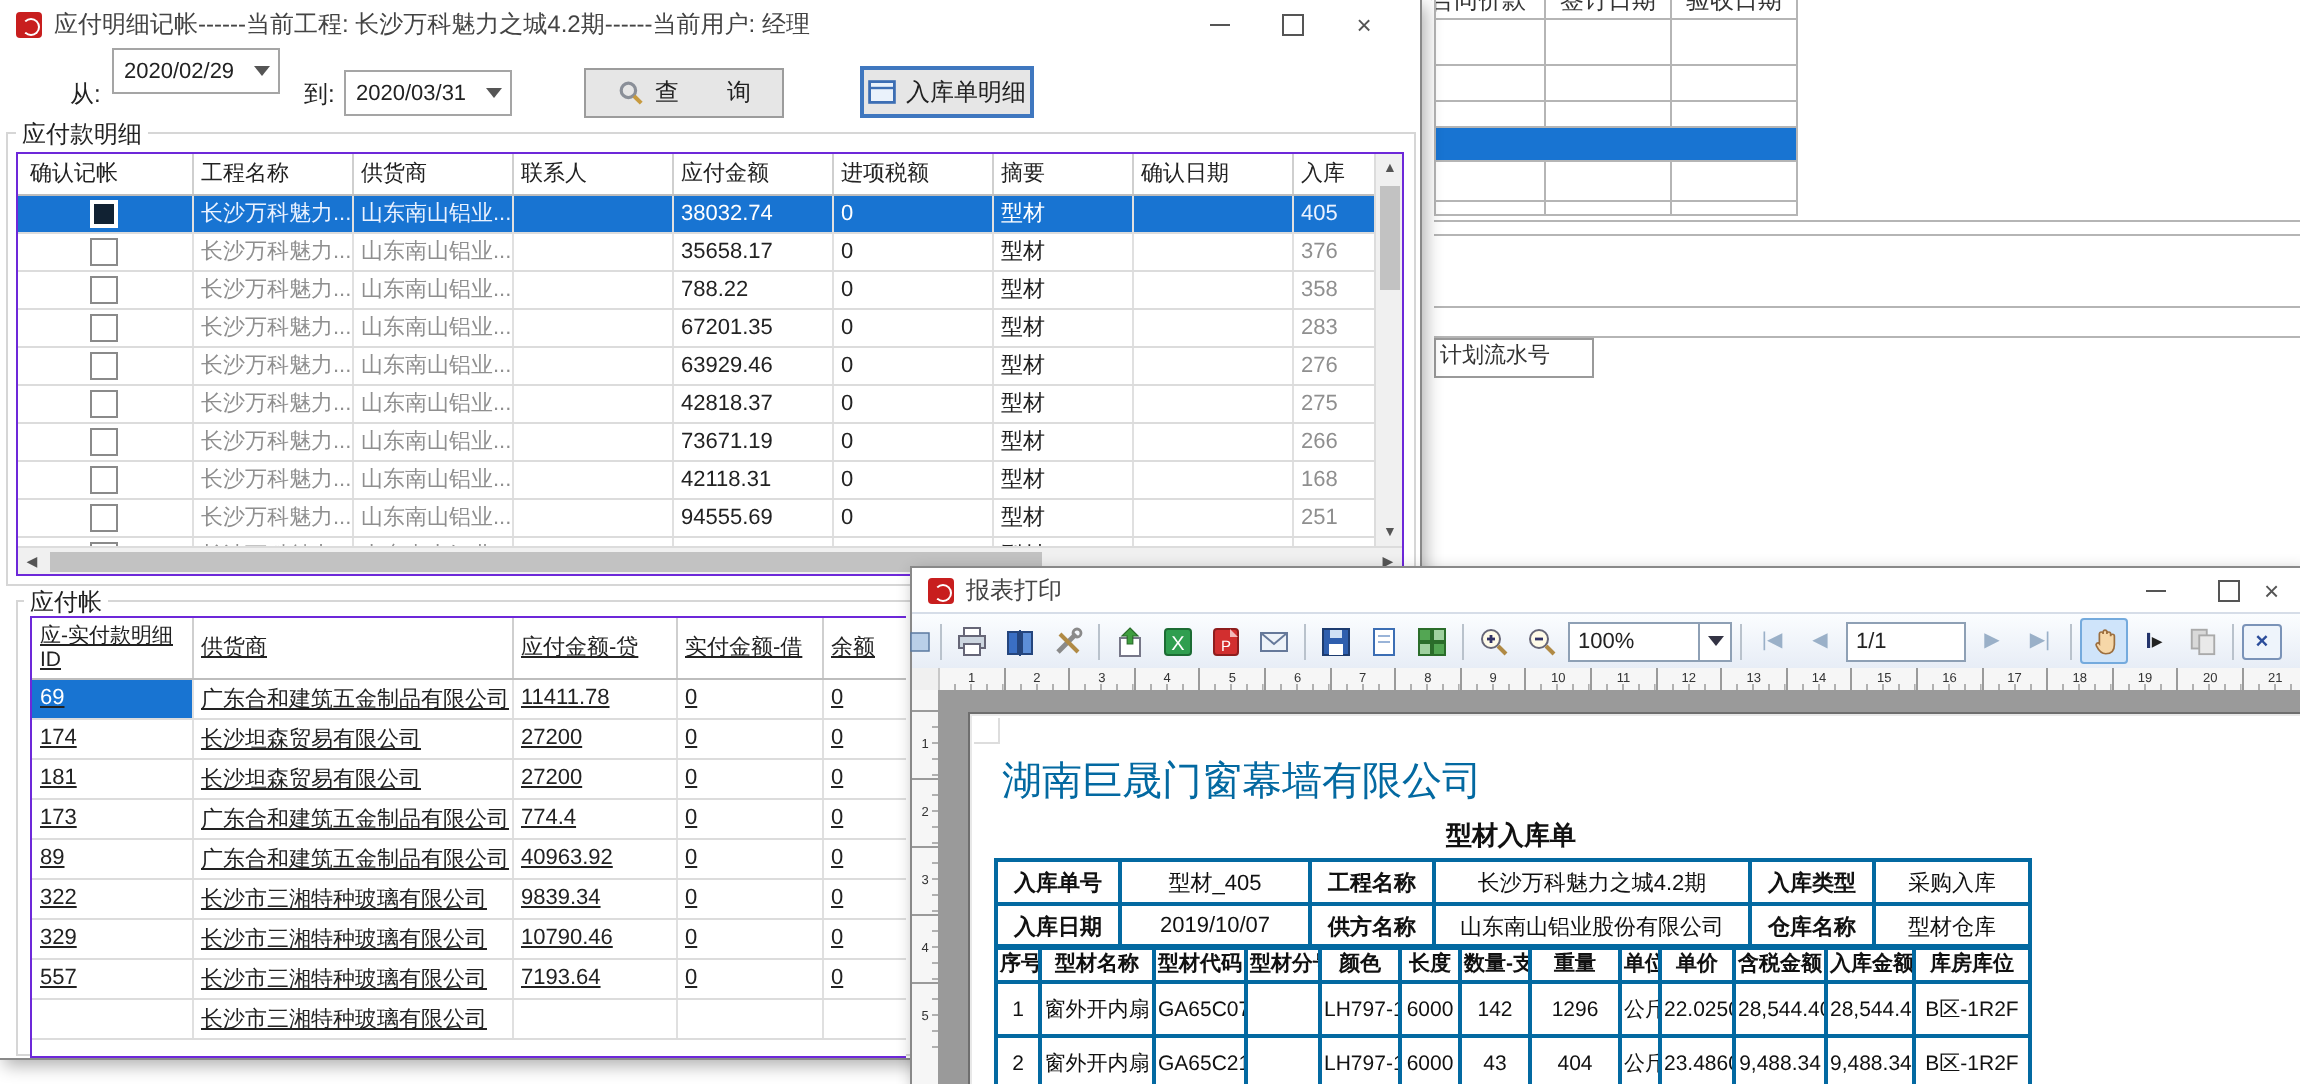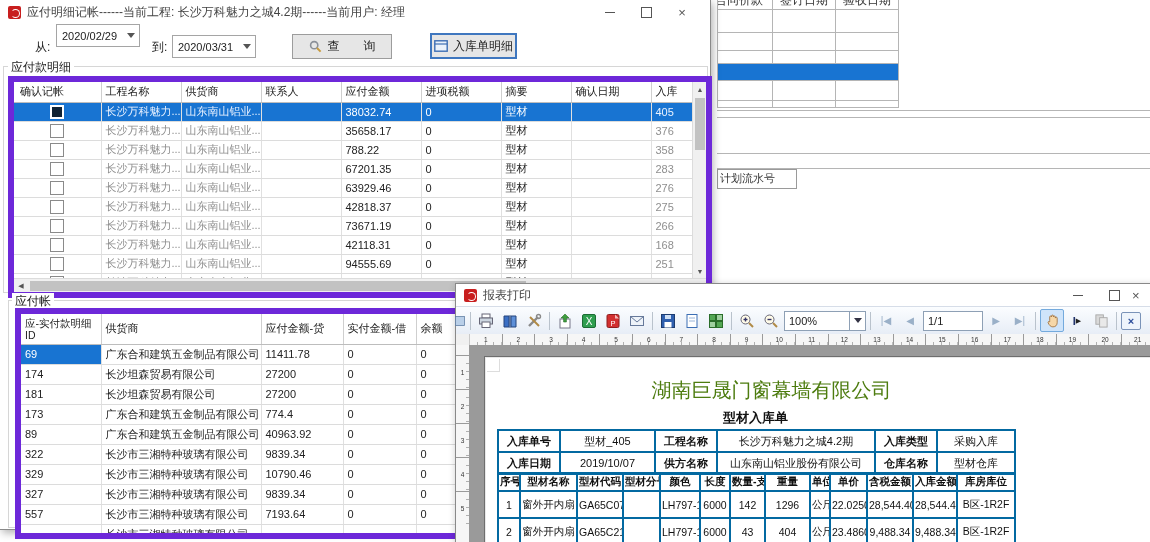--- a/index.html
+++ b/index.html
@@ -28,21 +28,21 @@
   table.grid th{font-weight:normal;text-align:left;padding:2px 4px;border-right:1px solid #cfcfcf;border-bottom:1px solid #bdbdbd;white-space:nowrap;overflow:hidden;background:#fff;}
   table.grid td{padding:1px 4px;border-right:1px solid #e0e0e0;border-bottom:1px solid #dcdcdc;white-space:nowrap;overflow:hidden;}
   table.grid .dim{color:#8f8f8f;}
   tr.sel td{background:#1874d2;color:#fff;}
   tr.sel td.dim{color:#eaf2ff;}
   #payTable tr.sel td{background:#fff;color:#222;}
   #payTable tr.sel td.c-id{background:#1874d2;color:#fff;}
   .chk{width:12px;height:12px;border:1px solid #8a8a8a;background:#fff;display:inline-block;vertical-align:middle;}
   tr.sel .chk{border-color:#fff;position:relative;}
   tr.sel .chk::after{content:"";position:absolute;inset:1px;background:#123;}
-  .wrap{position:absolute;border:6px solid #6d28d9;background:#fff;overflow:hidden;}
+  .wrap{position:absolute;border:1px solid #6d28d9;background:#fff;overflow:hidden;text-decoration:underline;}
   .groupbox{position:absolute;border:1px solid #d6d6d6;}
   .grouplabel{position:absolute;font-size:12px;color:#222;background:#fff;padding:0 3px;}
   
   .sb{position:absolute;background:#f0f0f0;}
   .sb .ar{position:absolute;display:flex;align-items:center;justify-content:center;font-size:7px;color:#555;background:#f0f0f0;}
   .sb .th{position:absolute;background:#c2c2c2;}
   
   .bgl{position:absolute;background:#b5b5b5;}
   .bgh{position:absolute;font-size:12px;color:#333;white-space:nowrap;}
   
@@ -53,21 +53,21 @@
   .tsep{width:1px;height:18px;background:#b9c2cc;margin:0 2px;flex:0 0 auto;}
   .tfield{height:18px;background:#fff;border:1px solid #8ea0b5;font-size:11px;display:flex;align-items:center;flex:0 0 auto;}
   .rulerh{position:absolute;left:13px;top:50px;right:0;height:11px;background:#f6f6f6;border-bottom:1px solid #c8c8c8;display:flex;overflow:hidden;}
   .rulerh span{flex:0 0 31.6px;font-size:6.5px;color:#333;text-align:center;border-left:1px solid #9a9a9a;line-height:11px;background:
      repeating-linear-gradient(to right,transparent 0,transparent 7px,#b0b0b0 7px,#b0b0b0 8px) bottom/100% 3px no-repeat;}
   .rulerv{position:absolute;left:0;top:61px;width:13px;bottom:0;background:#f6f6f6;border-right:1px solid #c8c8c8;overflow:hidden;}
   .rulerv span{display:block;height:33px;font-size:6.5px;color:#333;text-align:center;border-top:1px solid #9a9a9a;
      background:repeating-linear-gradient(to bottom,transparent 0,transparent 7px,#b0b0b0 7px,#b0b0b0 8px) right/3px 100% no-repeat;line-height:33px;}
   .preview{position:absolute;left:13px;top:61px;right:0;bottom:0;background:#9a9a9a;overflow:hidden;}
   .page{position:absolute;left:15px;top:11px;width:670px;height:600px;background:#fff;border:1px solid #6e6e6e;box-shadow:inset 1px 1px 0 #e8e8e8;}
-  .rpt-company{position:absolute;left:28px;top:20px;width:517px;text-align:center;font-family:"Liberation Serif","DejaVu Serif",serif;font-size:20px;color:#4d7c0f;}
+  .rpt-company{position:absolute;left:16px;top:20px;width:517px;font-family:"Liberation Serif","DejaVu Serif",serif;font-size:20px;color:#0369a1;}
   .rpt-title{position:absolute;left:12px;top:52px;width:517px;text-align:center;font-family:"Liberation Serif","DejaVu Serif",serif;font-size:13px;font-weight:bold;color:#111;}
   table.rpt{border-collapse:collapse;table-layout:fixed;font-size:11px;color:#111;position:absolute;left:12px;}
   table.rpt td,table.rpt th{border:2px solid #0369a1;text-align:center;padding:0 1px;white-space:nowrap;overflow:hidden;font-weight:normal;}
   table.rpt .lb{font-weight:bold;}
   table.rpt th{font-weight:bold;font-size:10.5px;}
   #rptMain td{height:25px;font-size:10.5px;}
   #rptInfo td{height:20px;}
   
   .tbtn svg{display:block;}
 </style>
@@ -385,27 +385,20 @@
           </tr>
 
           <tr style="height:20px;">
             <td class="c-id">329</td>
             <td>长沙市三湘特种玻璃有限公司</td>
             <td>10790.46</td>
             <td>0</td>
             <td>0</td>
           </tr>
 
-          <tr style="height:20px;">
-            <td class="c-id">327</td>
-            <td>长沙市三湘特种玻璃有限公司</td>
-            <td>9839.34</td>
-            <td>0</td>
-            <td>0</td>
-          </tr>
 
           <tr style="height:20px;">
             <td class="c-id">557</td>
             <td>长沙市三湘特种玻璃有限公司</td>
             <td>7193.64</td>
             <td>0</td>
             <td>0</td>
           </tr>
 
           <tr style="height:20px;">

